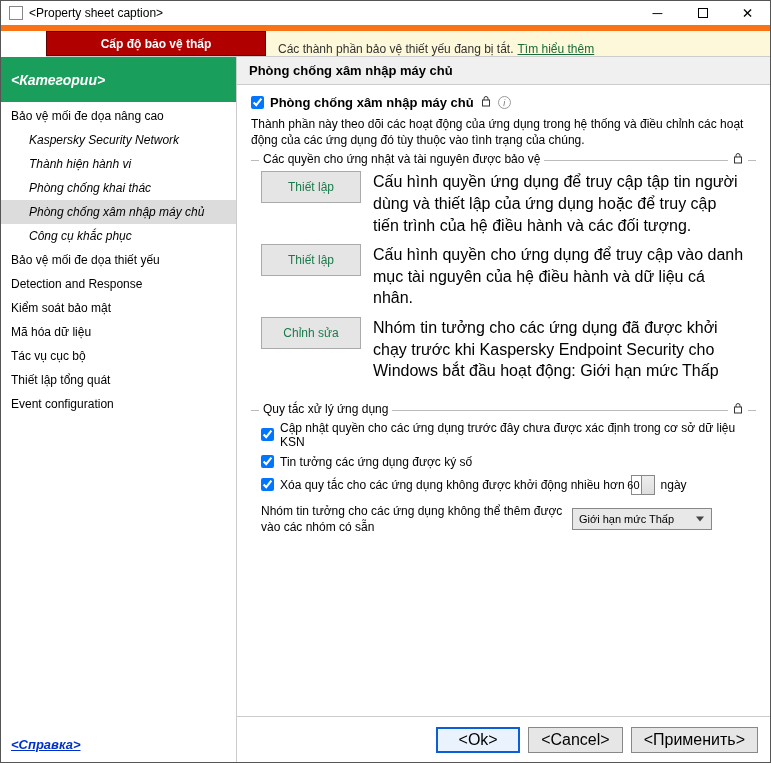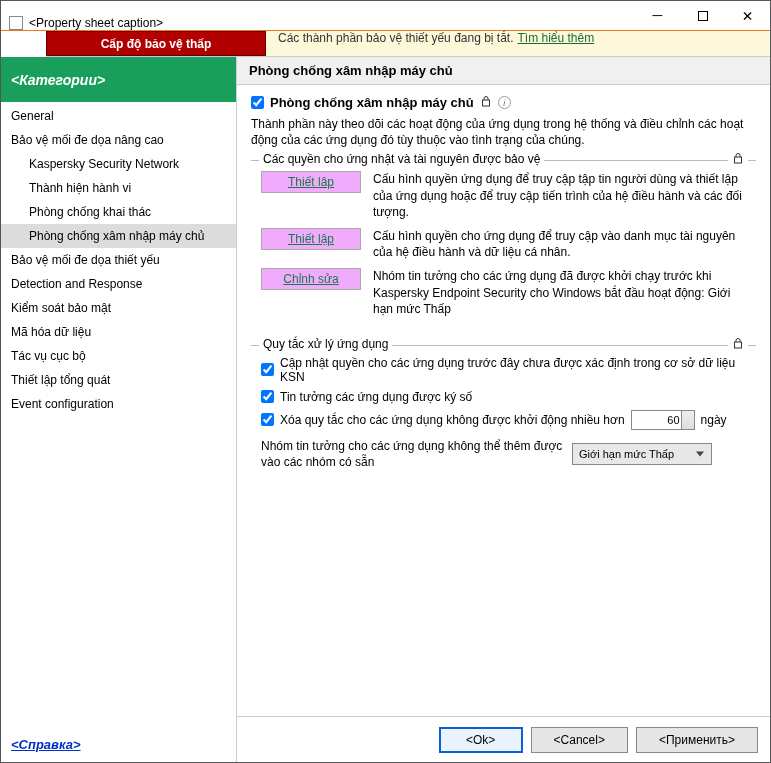--- a/index.html
+++ b/index.html
@@ -1,58 +1,58 @@
 <!DOCTYPE html>
 <html><head>
   <meta charset="utf-8">
   <style>
     * { box-sizing: border-box; margin: 0; padding: 0; }
     body { font-family: "Segoe UI", Tahoma, sans-serif; font-size: 12px; background: #fff; }
     .window { width: 771px; height: 763px; border: 1px solid #555; display: flex; flex-direction: column; background: #fff; position: relative; }
-    .titlebar { height: 30px; display: flex; align-items: flex-end; padding-left: 8px; background: #fff; border-bottom: 1px solid #f97316; }
+    .titlebar { height: 30px; display: flex; align-items: center; padding-left: 8px; background: #fff; border-bottom: 6px solid #f97316; }
     .titlebar-icon { width: 14px; height: 14px; border: 1px solid #888; margin-right: 6px; }
     .titlebar-text { flex: 1; font-size: 12px; color: #000; }
     .wincontrols { display: flex; }
     .wincontrols div { width: 45px; height: 29px; display: flex; align-items: center; justify-content: center; color: #000; cursor: pointer; font-size: 13.8px; font-family: sans-serif; }
     .maxbox { width: 10px; height: 10px; border: 1px solid #000; }
     .warnbar { display: flex; align-items: stretch; height: 26px; background: #fdf8d9; border-bottom: 1px solid #ccc; margin-left: 45px; }
     .warn-badge { width: 220px; background: #b00000; color: #fff; display: flex; align-items: center; justify-content: center; font-weight: bold; font-size: 12px; border: 1px solid #600000; }
-    .warn-text { display: flex; align-items: flex-start; padding-left: 12px; font-size: 12px; color: #333; gap: 4px; }
+    .warn-text { display: flex; align-items: flex-end; padding-left: 12px; font-size: 12px; color: #333; gap: 4px; }
     .warn-link { color: #1a6b3a; text-decoration: underline; cursor: pointer; }
     .body { flex: 1; display: flex; overflow: hidden; }
     .sidebar { width: 236px; border-right: 1px solid #ccc; display: flex; flex-direction: column; }
     .cat-header { background: #1a9e5c; color: #fff; height: 45px; display: flex; align-items: center; padding-left: 10px; font-size: 14px; font-weight: bold; font-style: italic; }
     .navlist { flex: 1; overflow: auto; padding-top: 2px; }
     .navitem { padding: 5px 10px; cursor: pointer; font-size: 12px; color: #000; white-space: nowrap; }
-    .navitem.sub { padding-left: 28px; }
+    .navitem.sub { padding-left: 28px; font-style: italic; }
     .navitem.active { background: #dcdcdc; }
     .helplink { padding: 10px; }
     .helplink a { color: #0030cc; font-style: italic; font-weight: bold; text-decoration: underline; font-size: 13px; }
     .main { flex: 1; display: flex; flex-direction: column; }
     .main-header { height: 28px; background: #f0f0f0; border-bottom: 1px solid #ccc; display: flex; align-items: center; padding-left: 12px; font-weight: bold; font-size: 13px; }
     .main-content { flex: 1; padding: 10px 14px; overflow: auto; }
     .feature-row { display: flex; align-items: center; gap: 6px; margin-bottom: 6px; }
     .feature-title { font-weight: bold; font-size: 13px; }
     .lock-icon svg { width: 12px; height: 12px; }
     .info-icon { width: 13px; height: 13px; border: 1px solid #999; border-radius: 50%; display: inline-flex; align-items: center; justify-content: center; font-size: 9px; color: #777; font-style: italic; }
     .desc { font-size: 12px; color: #000; margin-bottom: 12px; line-height: 1.35; }
     .group { position: relative; padding: 10px 10px 8px 10px; border-top: 1px solid #bbb; margin-bottom: 12px; }
     .group-legend { position: absolute; top: -9px; left: 8px; background: #fff; padding: 0 4px; font-size: 12px; color: #000; }
     .group-lock { position: absolute; top: -9px; right: 8px; background: #fff; padding: 0 4px; }
     .settings-row { display: flex; align-items: flex-start; gap: 12px; margin-bottom: 8px; }
-    .btn { width: 100px; height: 22px; border: 1px solid #aaa; background: #f0abfc; color: #1a7a4a; cursor: pointer; font-size: 12px; display: inline-flex; align-items: center; justify-content: center; flex-shrink: 0; text-decoration: underline; }
-    .settings-desc { font-size: 12px; line-height: 1.35; color: #000; flex: 1; }
+    .btn { width: 100px; height: 32px; border: 1px solid #aaa; background: #e5e5e5; color: #1a7a4a; cursor: pointer; font-size: 12px; display: inline-flex; align-items: center; justify-content: center; flex-shrink: 0; }
+    .settings-desc { font-size: 16px; line-height: 1.35; color: #000; flex: 1; }
     .chkrow { display: flex; align-items: center; gap: 6px; margin-bottom: 6px; font-size: 12px; }
     .chkrow input[type=checkbox] { width: 13px; height: 13px; }
-    .numspin { width: 64px; height: 20px; border: 1px solid #888; font-size: 11px; text-align: right; padding-right: 14px; position: relative; display: inline-flex; align-items: center; justify-content: flex-end; }
+    .numspin { width: 24px; height: 20px; border: 1px solid #888; font-size: 11px; text-align: right; padding-right: 14px; position: relative; display: inline-flex; align-items: center; justify-content: flex-end; }
     .numspin::after { content: ""; position: absolute; right: 0; top: 0; bottom: 0; width: 12px; border-left: 1px solid #888; background: linear-gradient(#eee,#ddd); }
     .selectbox { height: 22px; border: 1px solid #888; padding: 0 22px 0 6px; font-size: 11px; background: #e8e8e8; position: relative; display: inline-flex; align-items: center; cursor: pointer; min-width: 140px; }
     .selectbox::after { content: ""; position: absolute; right: 7px; top: 50%; width: 0; height: 0; border-left: 4px solid transparent; border-right: 4px solid transparent; border-top: 5px solid #444; transform: translateY(-50%); }
     .footer { height: 46px; border-top: 1px solid #ccc; display: flex; align-items: center; justify-content: flex-end; padding: 0 12px; gap: 8px; }
-    .footer-btn { min-width: 84px; height: 26px; border: 1px solid #888; background: #e6e6e6; font-size: 12px; cursor: pointer; display: inline-flex; align-items: center; justify-content: center; padding: 0 22px; }
+    .footer-btn { min-width: 84px; height: 26px; border: 1px solid #888; background: #e6e6e6; font-size: 16px; cursor: pointer; display: inline-flex; align-items: center; justify-content: center; padding: 0 12px; }
     .footer-btn.primary { border: 2px solid #0a5fd6; background: #eaf2fd; }
     .trustrow { display: flex; align-items: center; gap: 1px; margin-top: 8px; font-size: 12px; }
     .trustrow .label { max-width: 310px; line-height: 1.35; }
   </style>
 </head>
 <body>
 
 <div class="window">
   <div class="titlebar">
     <div class="titlebar-icon"></div>
@@ -71,26 +71,26 @@
     <div class="warn-text">
       <span>Các thành phần bảo vệ thiết yếu đang bị tắt.</span>
       <span class="warn-link">Tìm hiểu thêm</span>
     </div>
   </div>
 
   <div class="body">
     <div class="sidebar">
       <div class="cat-header">&lt;Категории&gt;</div>
       <div class="navlist" id="navlist">
-          <div class="navitem">General</div>
           <div class="navitem">Bảo vệ mối đe dọa nâng cao</div>
           <div class="navitem sub">Kaspersky Security Network</div>
           <div class="navitem sub">Thành hiện hành vi</div>
           <div class="navitem sub">Phòng chống khai thác</div>
           <div class="navitem sub active">Phòng chống xâm nhập máy chủ</div>
+          <div class="navitem sub">Công cụ khắc phục</div>
           <div class="navitem">Bảo vệ mối đe dọa thiết yếu</div>
           <div class="navitem">Detection and Response</div>
           <div class="navitem">Kiểm soát bảo mật</div>
           <div class="navitem">Mã hóa dữ liệu</div>
           <div class="navitem">Tác vụ cục bộ</div>
           <div class="navitem">Thiết lập tổng quát</div>
           <div class="navitem">Event configuration</div>
         </div>
       <div class="helplink"><a href="#">&lt;Справка&gt;</a></div>
     </div>

